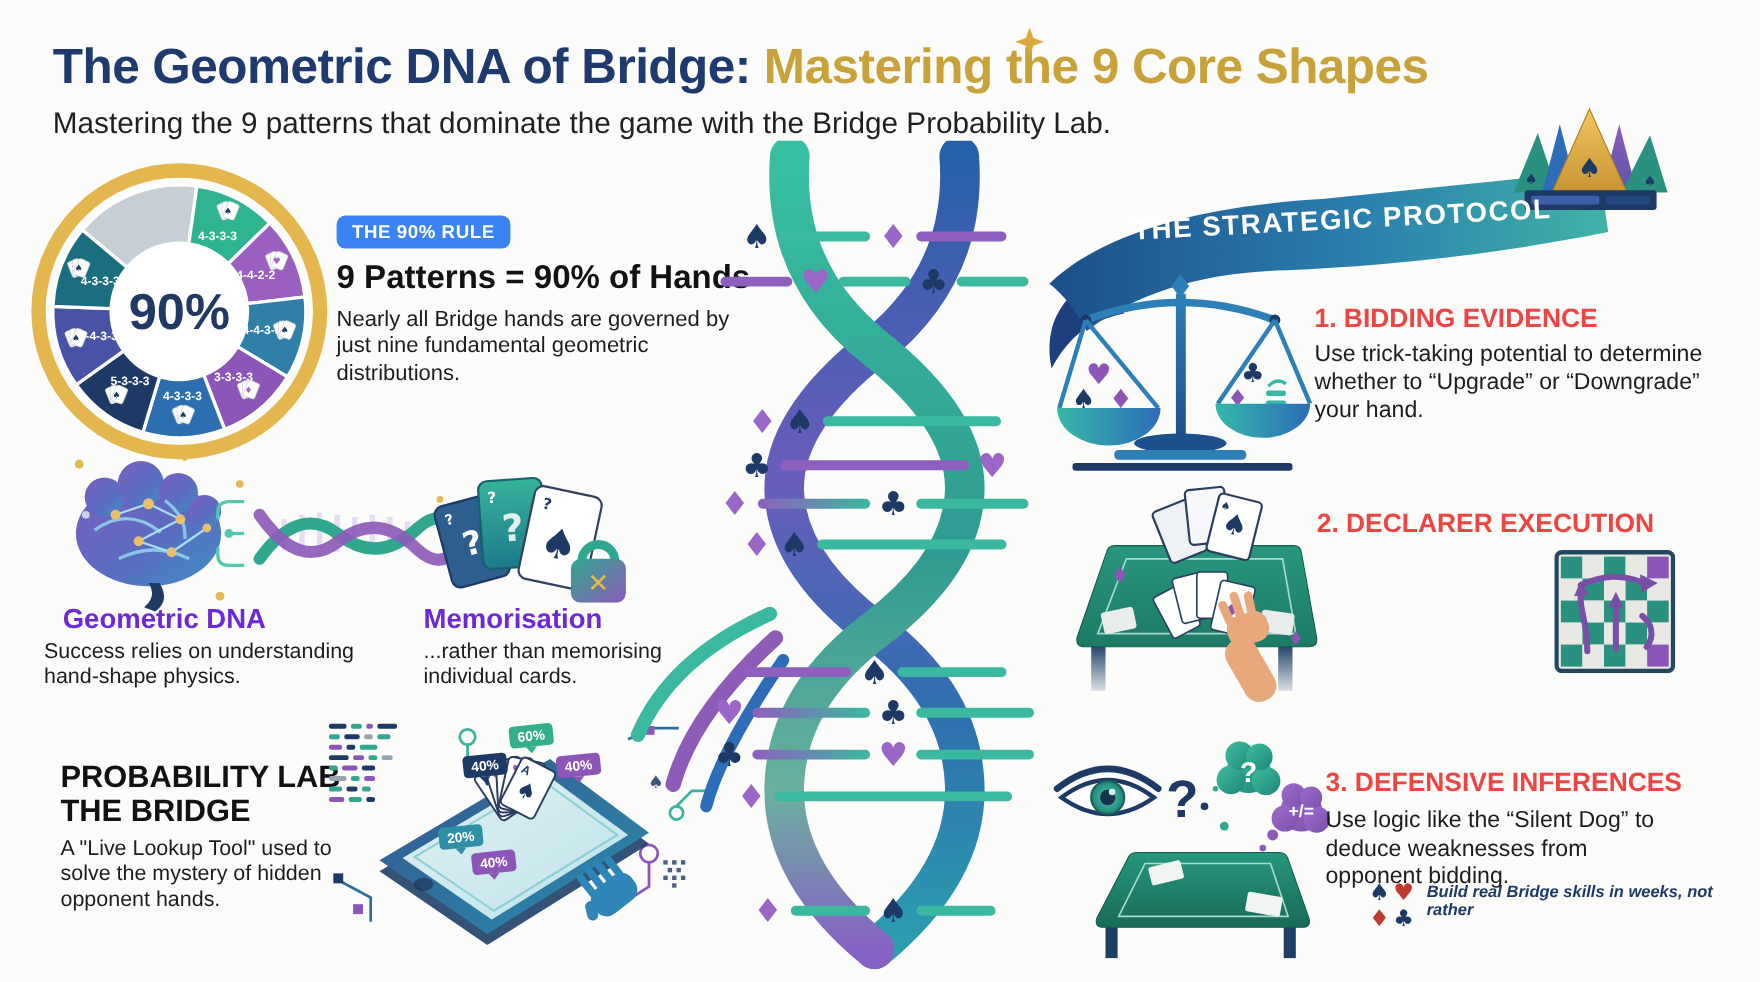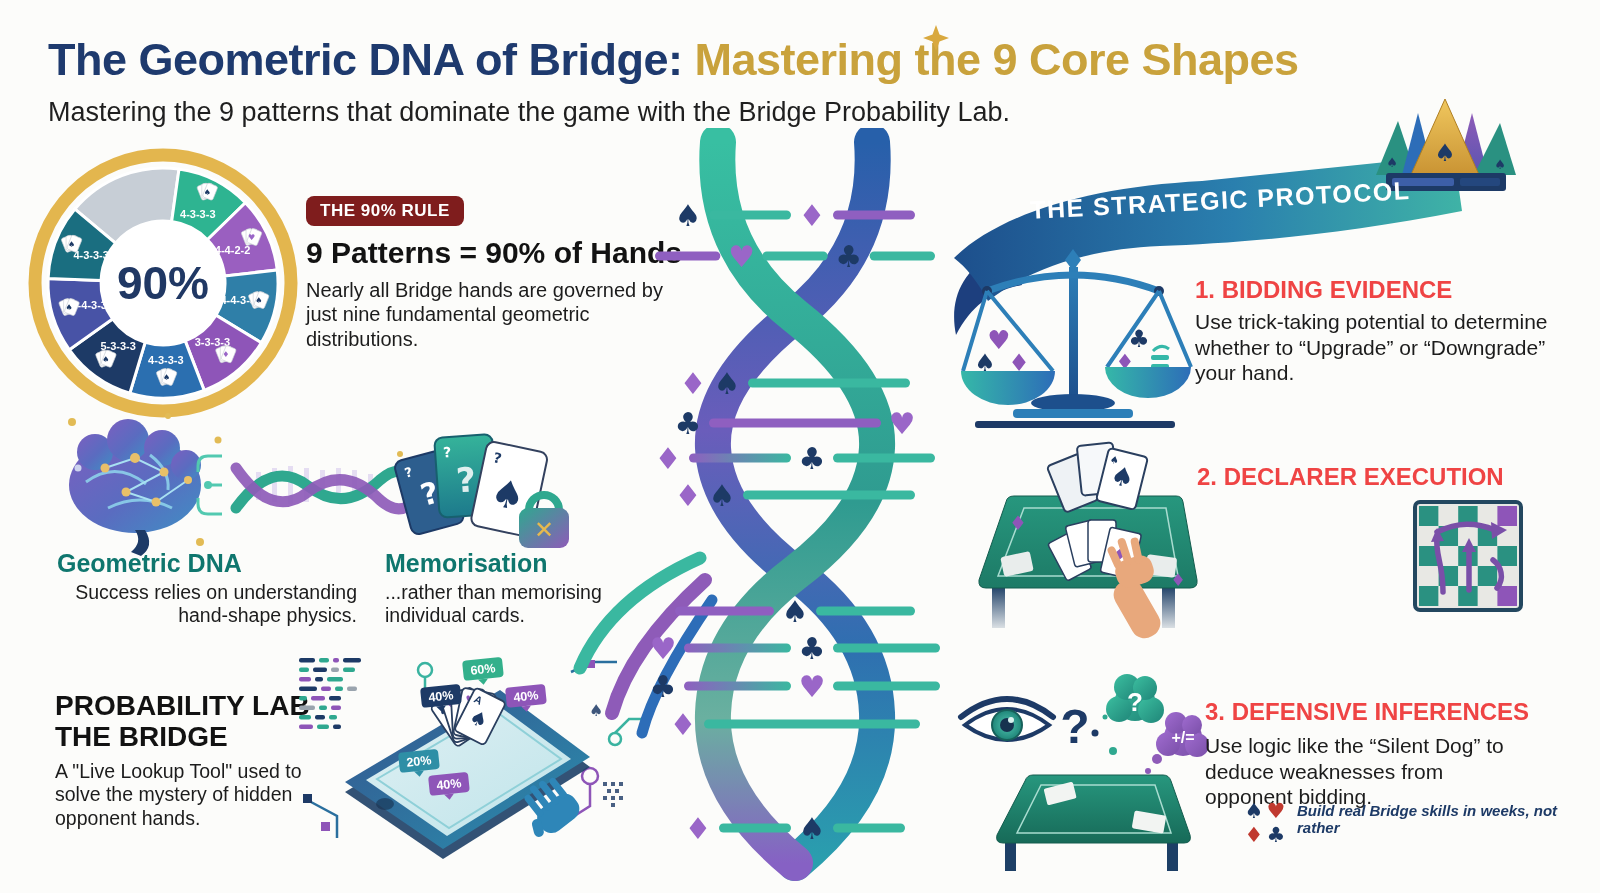--- a/index.html
+++ b/index.html
@@ -3,25 +3,25 @@
 <meta charset="utf-8">
 <style>
   html,body{margin:0;padding:0;background:#e8e8e8;}
   #canvas{position:relative;width:1600px;height:893px;background:#fcfcfa;overflow:hidden;
           font-family:"Liberation Sans",sans-serif;color:#1b1b1b;}
   .abs{position:absolute;}
   .title{font-size:45px;font-weight:800;letter-spacing:-0.5px;white-space:nowrap;}
   .title .t1{color:#1e3a6e;}
   .title .t2{color:#c9a23c;}
   .subtitle{font-size:27px;font-weight:500;color:#1f1f1f;}
-  .badge{display:inline-block;background:#7f1d1d;color:#fff;font-size:17px;font-weight:700;
+  .badge{display:inline-block;background:#3b82f6;color:#fff;font-size:17px;font-weight:700;
          padding:5px 14px;border-radius:8px;letter-spacing:.5px;}
   .h-rule{font-size:30px;font-weight:800;color:#121212;}
   .body-txt{font-size:20px;line-height:1.22;color:#1c1c1c;}
-  .feat-h{font-size:25px;font-weight:800;color:#0f766e;}
+  .feat-h{font-size:25px;font-weight:800;color:#6d28d9;}
   .feat-b{font-size:19.5px;line-height:1.2;color:#1c1c1c;}
   .lab-h{font-size:28px;font-weight:800;line-height:1.12;color:#121212;}
   .step-h{font-size:24px;font-weight:800;color:#ef4444;}
   .step-b{font-size:21px;line-height:1.22;color:#1c1c1c;}
   .banner-label{font-size:25px;font-weight:700;color:#ffffff;letter-spacing:1.5px;text-align:center;
                 transform:rotate(-3deg);white-space:nowrap;}
   .logo-row{display:flex;align-items:flex-start;gap:10px;}
   .logo-suits{display:grid;grid-template-columns:22px 22px;grid-template-rows:24px 24px;
               font-family:"DejaVu Sans",sans-serif;font-size:21px;line-height:22px;text-align:center;}
   .logo-line1{font-size:30px;font-weight:800;white-space:nowrap;}
@@ -166,21 +166,21 @@
         <rect x="302" y="60" width="5" height="30"></rect>
           <rect x="318" y="64" width="5" height="24"></rect>
       </g>
       <path d="M 186,98 Q 222,48 258,76 Q 294,104 330,70 Q 346,56 358,64" stroke="#2fa88f" stroke-width="11" fill="none" stroke-linecap="round"></path>
       <path d="M 186,58 Q 222,110 258,82 Q 294,54 330,90 Q 346,104 358,96" stroke="#8e5bb8" stroke-width="11" fill="none" stroke-linecap="round" opacity="0.92"></path>
     </g>
     <circle cx="350" cy="44" r="3" fill="#e2bb55"></circle>
   </svg>
 
   <div class="abs feat-h" style="left:57px;top:549px;">Geometric DNA</div>
-  <div class="abs feat-b" style="left:57px;top:581px;width:300px;text-align:right;">Success relies on understanding hand-shape physics.</div>
+  <div class="abs feat-b" style="left:40px;top:581px;width:300px;">Success relies on understanding hand-shape physics.</div>
 
   <svg class="abs" style="left:385px;top:418px;" width="210" height="130" viewBox="0 0 210 130">
     <defs>
       <linearGradient id="gCardT" x1="0" y1="0" x2="0" y2="1">
         <stop offset="0" stop-color="#35b39a"></stop>
           <stop offset="1" stop-color="#1d7a8c"></stop>
       </linearGradient>
       <linearGradient id="gLock" x1="0" y1="0" x2="1" y2="1">
         <stop offset="0" stop-color="#2fa88f"></stop>
           <stop offset="1" stop-color="#8e5bb8"></stop>

